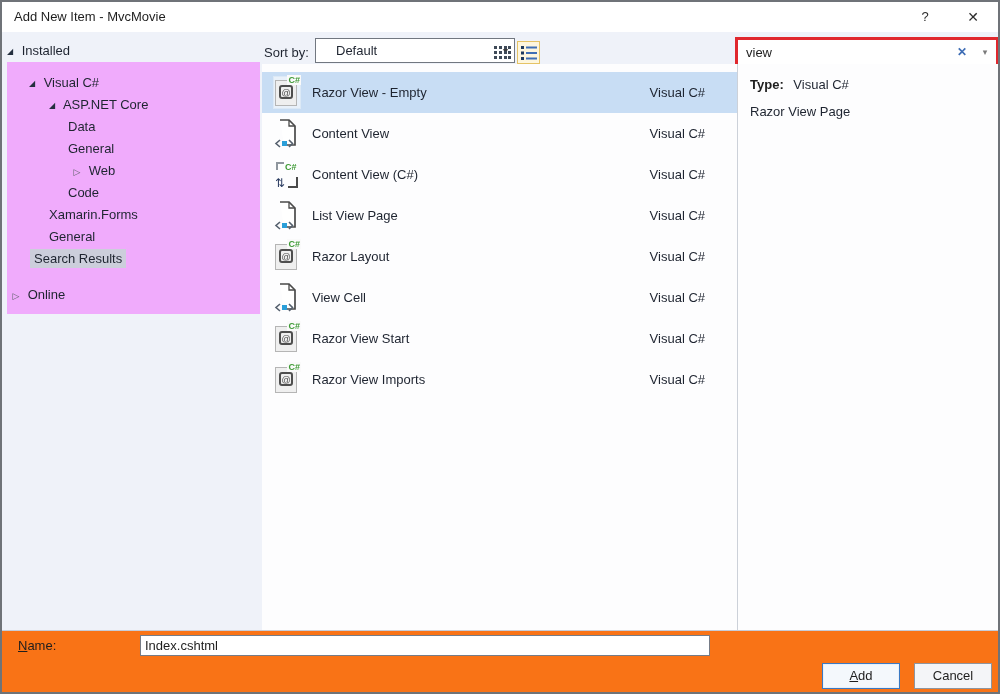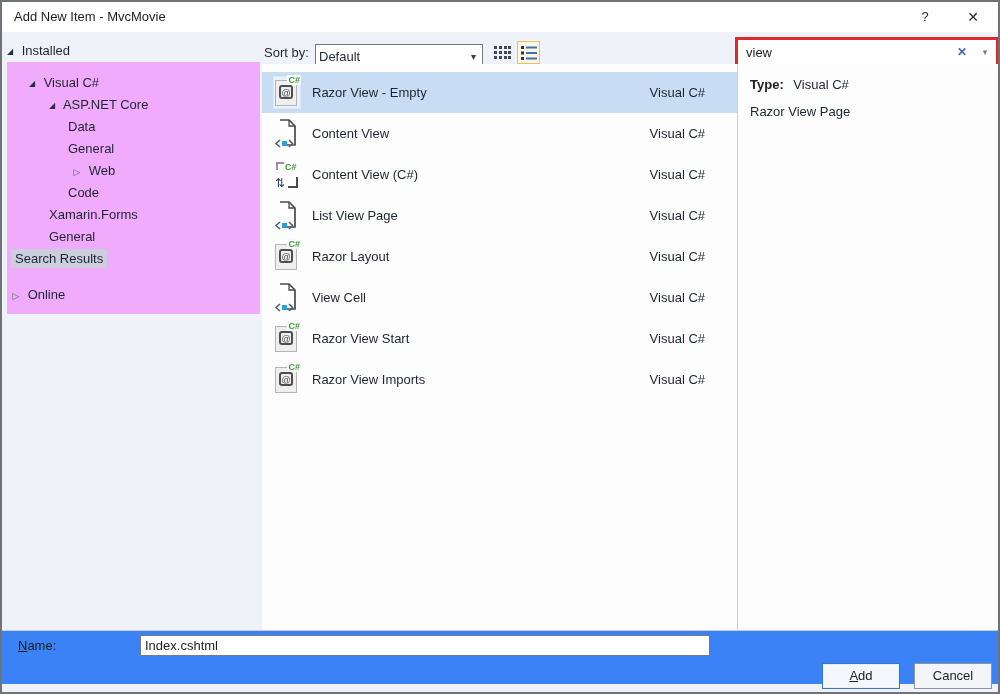--- a/index.html
+++ b/index.html
@@ -21,27 +21,27 @@
 
   
   .sidebar-header { position:absolute; left:0; top:38px; height:22px; line-height:22px; }
   .tree-arrow { display:inline-block; width:16px; font-size:8px; color:#24303f; text-align:center; vertical-align:middle; }
   .tree-arrow.hollow { color:#5a5f66; font-size:9px; }
   .tree-panel { position:absolute; left:5px; top:60px; width:253px; height:252px; background:#f0abfc; }
   .tree-row { position:absolute; left:0; right:0; height:22px; line-height:22px; white-space:nowrap; }
   .tree-row .lbl { color:#1e2430; }
   .tree-row.sel .lbl { background:#cccedb; padding:2px 4px; }
   .ind1 { padding-left:17px; } .ind2 { padding-left:37px; } .ind3 { padding-left:62px; }
-  .noarrow1 { padding-left:4px; } .noarrow2 { padding-left:42px; } .noarrow3 { padding-left:61px; }
+  .noarrow1 { padding-left:23px; } .noarrow2 { padding-left:42px; } .noarrow3 { padding-left:61px; }
   .online-row { position:absolute; left:6px; top:282px; height:22px; line-height:22px; }
 
   
   .sort-label { position:absolute; left:262px; top:39px; height:24px; line-height:24px; }
-  .sort-select { position:absolute; left:313px; top:42px; width:168px; height:25px;
-                 background:#ffffff; border:1px solid #717780; line-height:23px; padding-left:3px; cursor:default; }
+  .sort-select { position:absolute; left:313px; top:36px; width:200px; height:25px;
+                 background:#ffffff; border:1px solid #717780; line-height:23px; padding-left:20px; cursor:default; }
   .sort-caret { position:absolute; right:6px; top:0; font-size:10px; color:#3c3c3c; line-height:23px; }
   .viewmode-btn { position:absolute; top:39px; width:23px; height:23px; display:flex; align-items:center;
                   justify-content:center; cursor:default; }
   .viewmode-btn.grid { left:489px; }
   .viewmode-btn.list { left:515px; background:#fdf6de; border:1px solid #e5c365; }
 
   
   .search-box { position:absolute; left:733px; top:35px; width:264px; height:30px;
                 border:3px solid #e0282e; background:#ffffff; }
   .search-input { position:absolute; left:0; top:0; width:100%; height:100%; border:0; outline:0;
@@ -69,21 +69,21 @@
   .cs-badge { position:absolute; right:-1px; top:-2px; font-size:9px; font-weight:bold; color:#3e9b35;
               background:#fafafa; padding:0 1px; line-height:10px; }
 
   
   .details-panel { position:absolute; left:736px; top:62px; width:262px; height:566px; background:#fdfdfe; }
   .details-type { position:absolute; left:12px; top:13px; }
   .details-type b { color:#1e1e1e; }
   .details-desc { position:absolute; left:12px; top:40px; color:#1e2430; }
 
   
-  .bottom-bar { position:absolute; left:0; right:0; top:628px; height:54px; background:#3b82f6; border-top:1px solid #c7ccd8; }
+  .bottom-bar { position:absolute; left:0; right:0; top:628px; height:62px; background:#f97316; border-top:1px solid #c7ccd8; }
   .name-label { position:absolute; left:16px; top:4px; height:22px; line-height:22px; color:#1e1e1e; }
   .mn { text-decoration:underline; }
   .name-input { position:absolute; left:138px; top:4px; width:570px; height:21px; border:1px solid #767c87;
                 background:#ffffff; padding:0 4px; font-family:"Liberation Sans",sans-serif; font-size:13px; color:#1e1e1e; }
   .btn { position:absolute; top:32px; width:78px; height:26px; text-align:center; line-height:24px;
          font-size:13px; color:#1e1e1e; cursor:default; }
   .btn.add { left:820px; background:#f4f8fc; border:1px solid #3a79c2; box-shadow:inset 0 0 0 1px #e8f0f9; }
   .btn.cancel { left:912px; background:#f4f5f8; border:1px solid #8e959f; }
 
   svg { display:block; }

